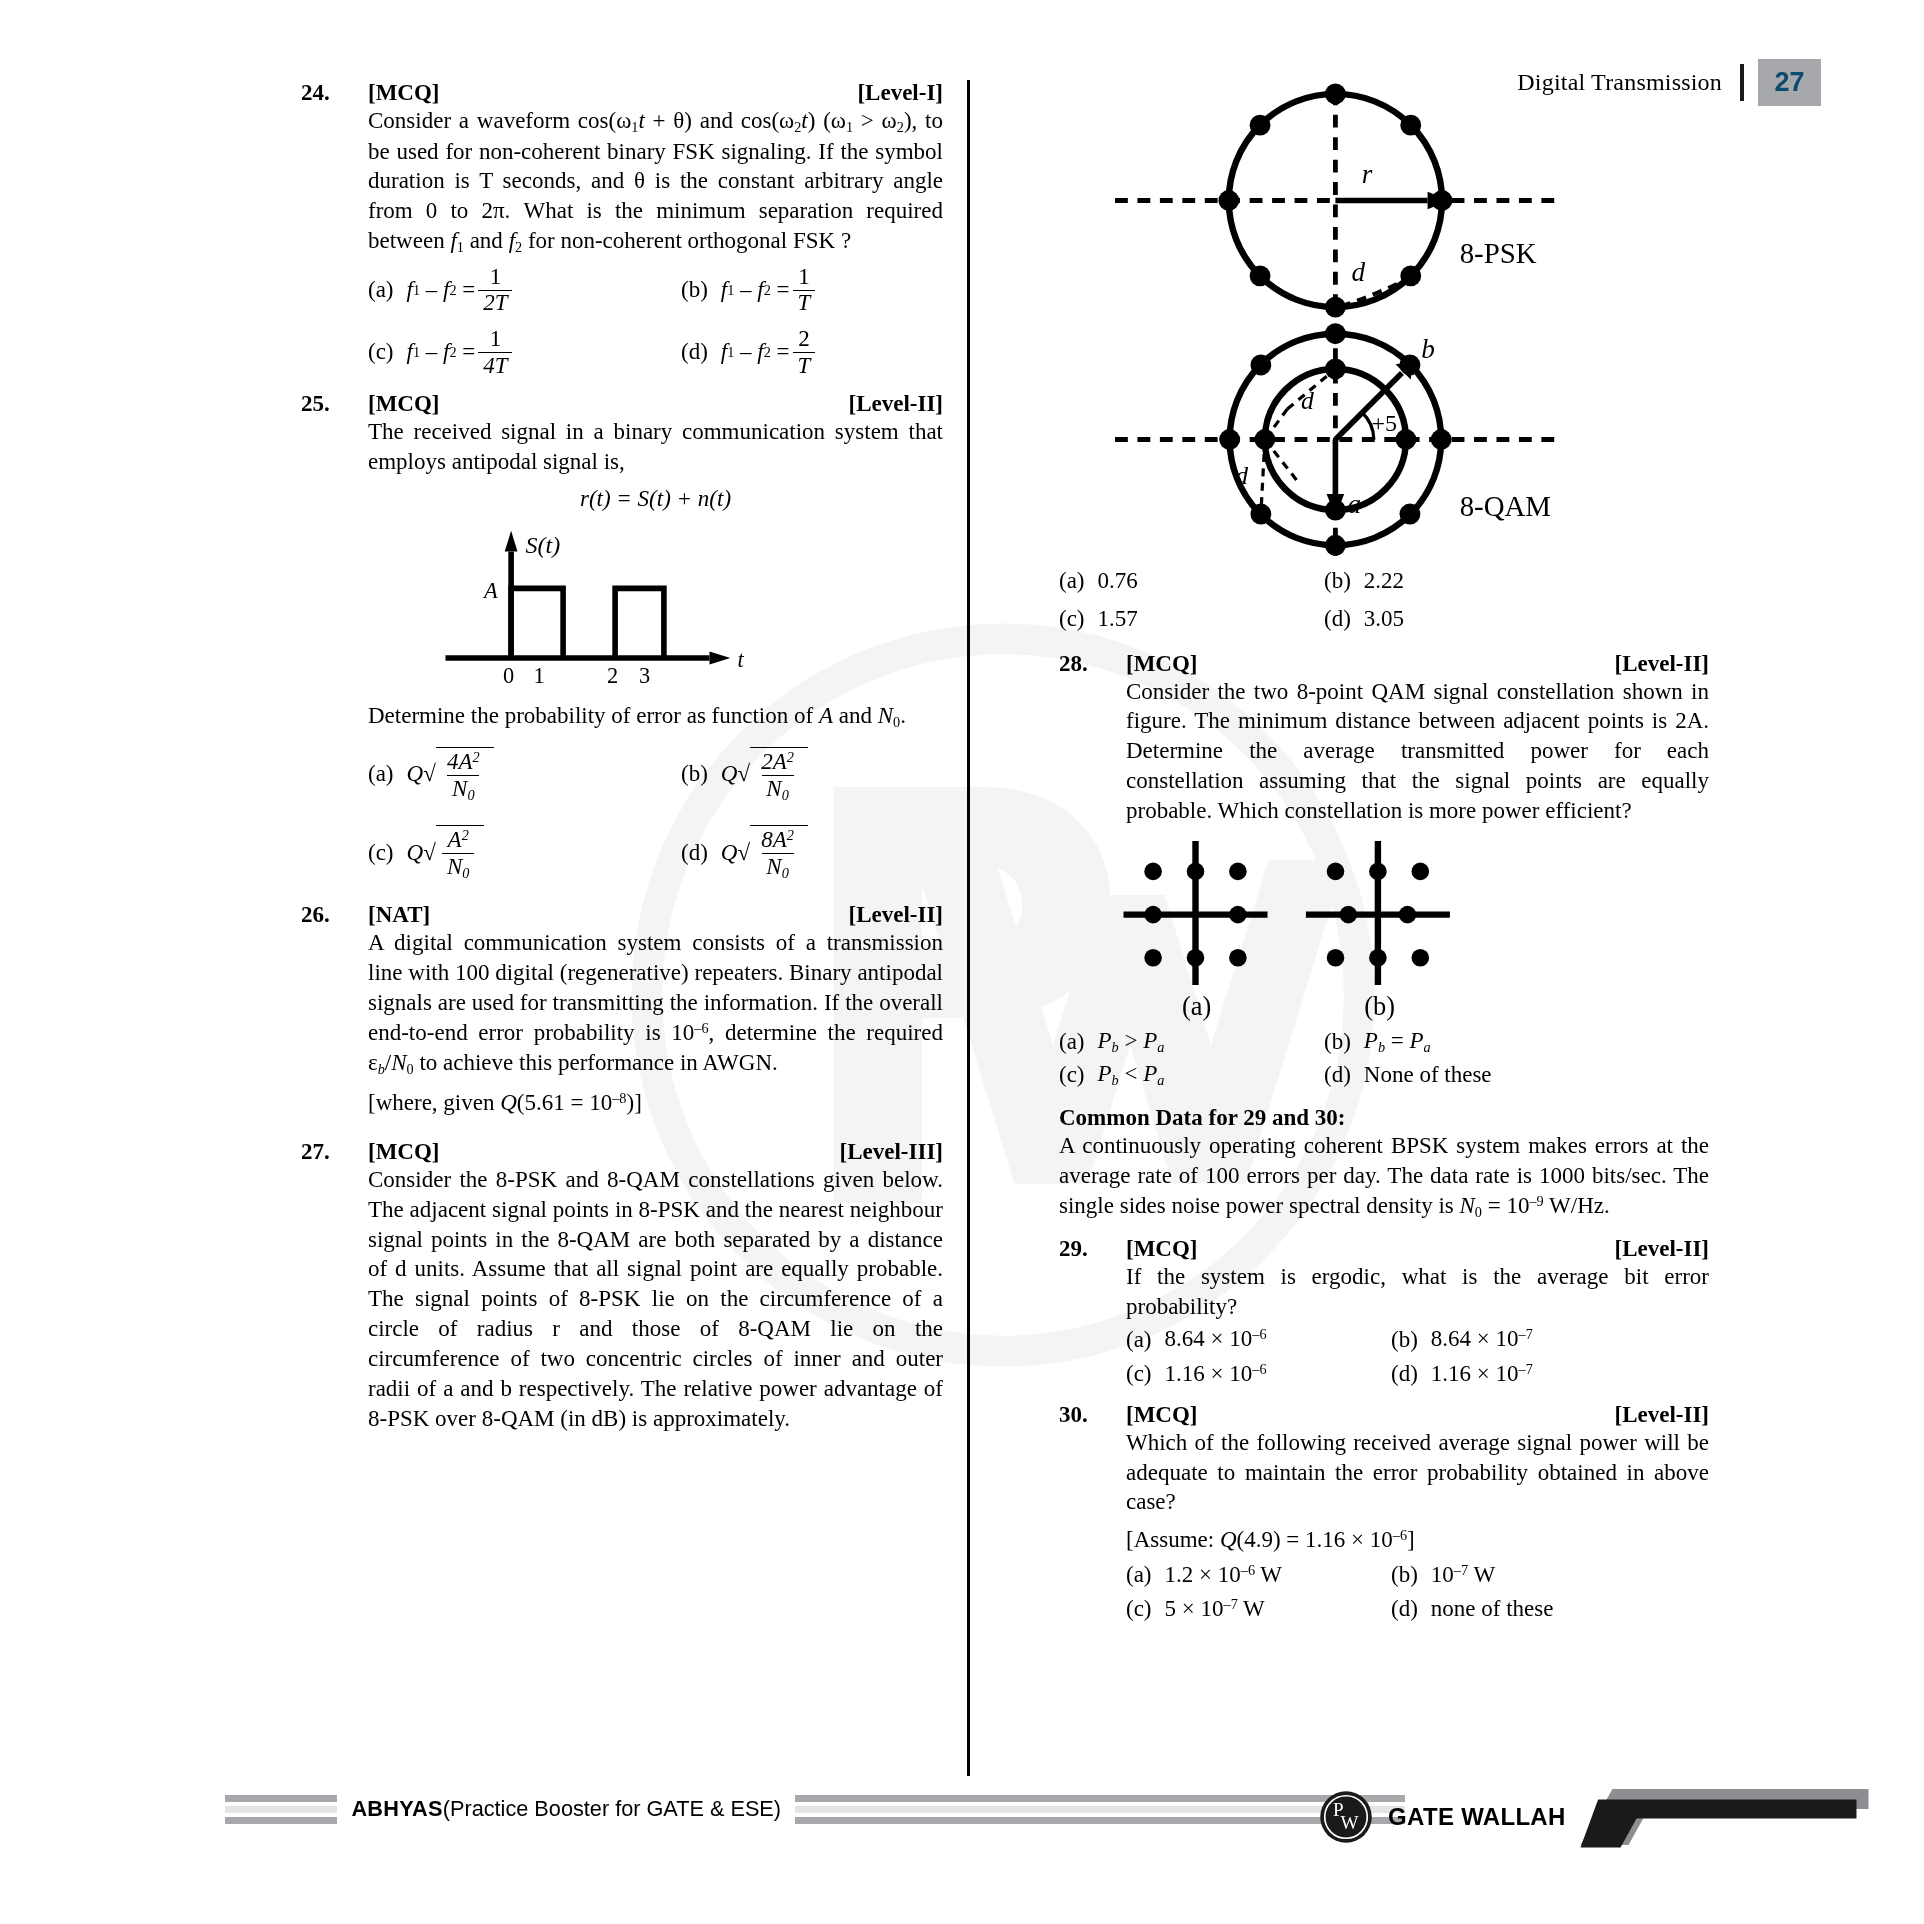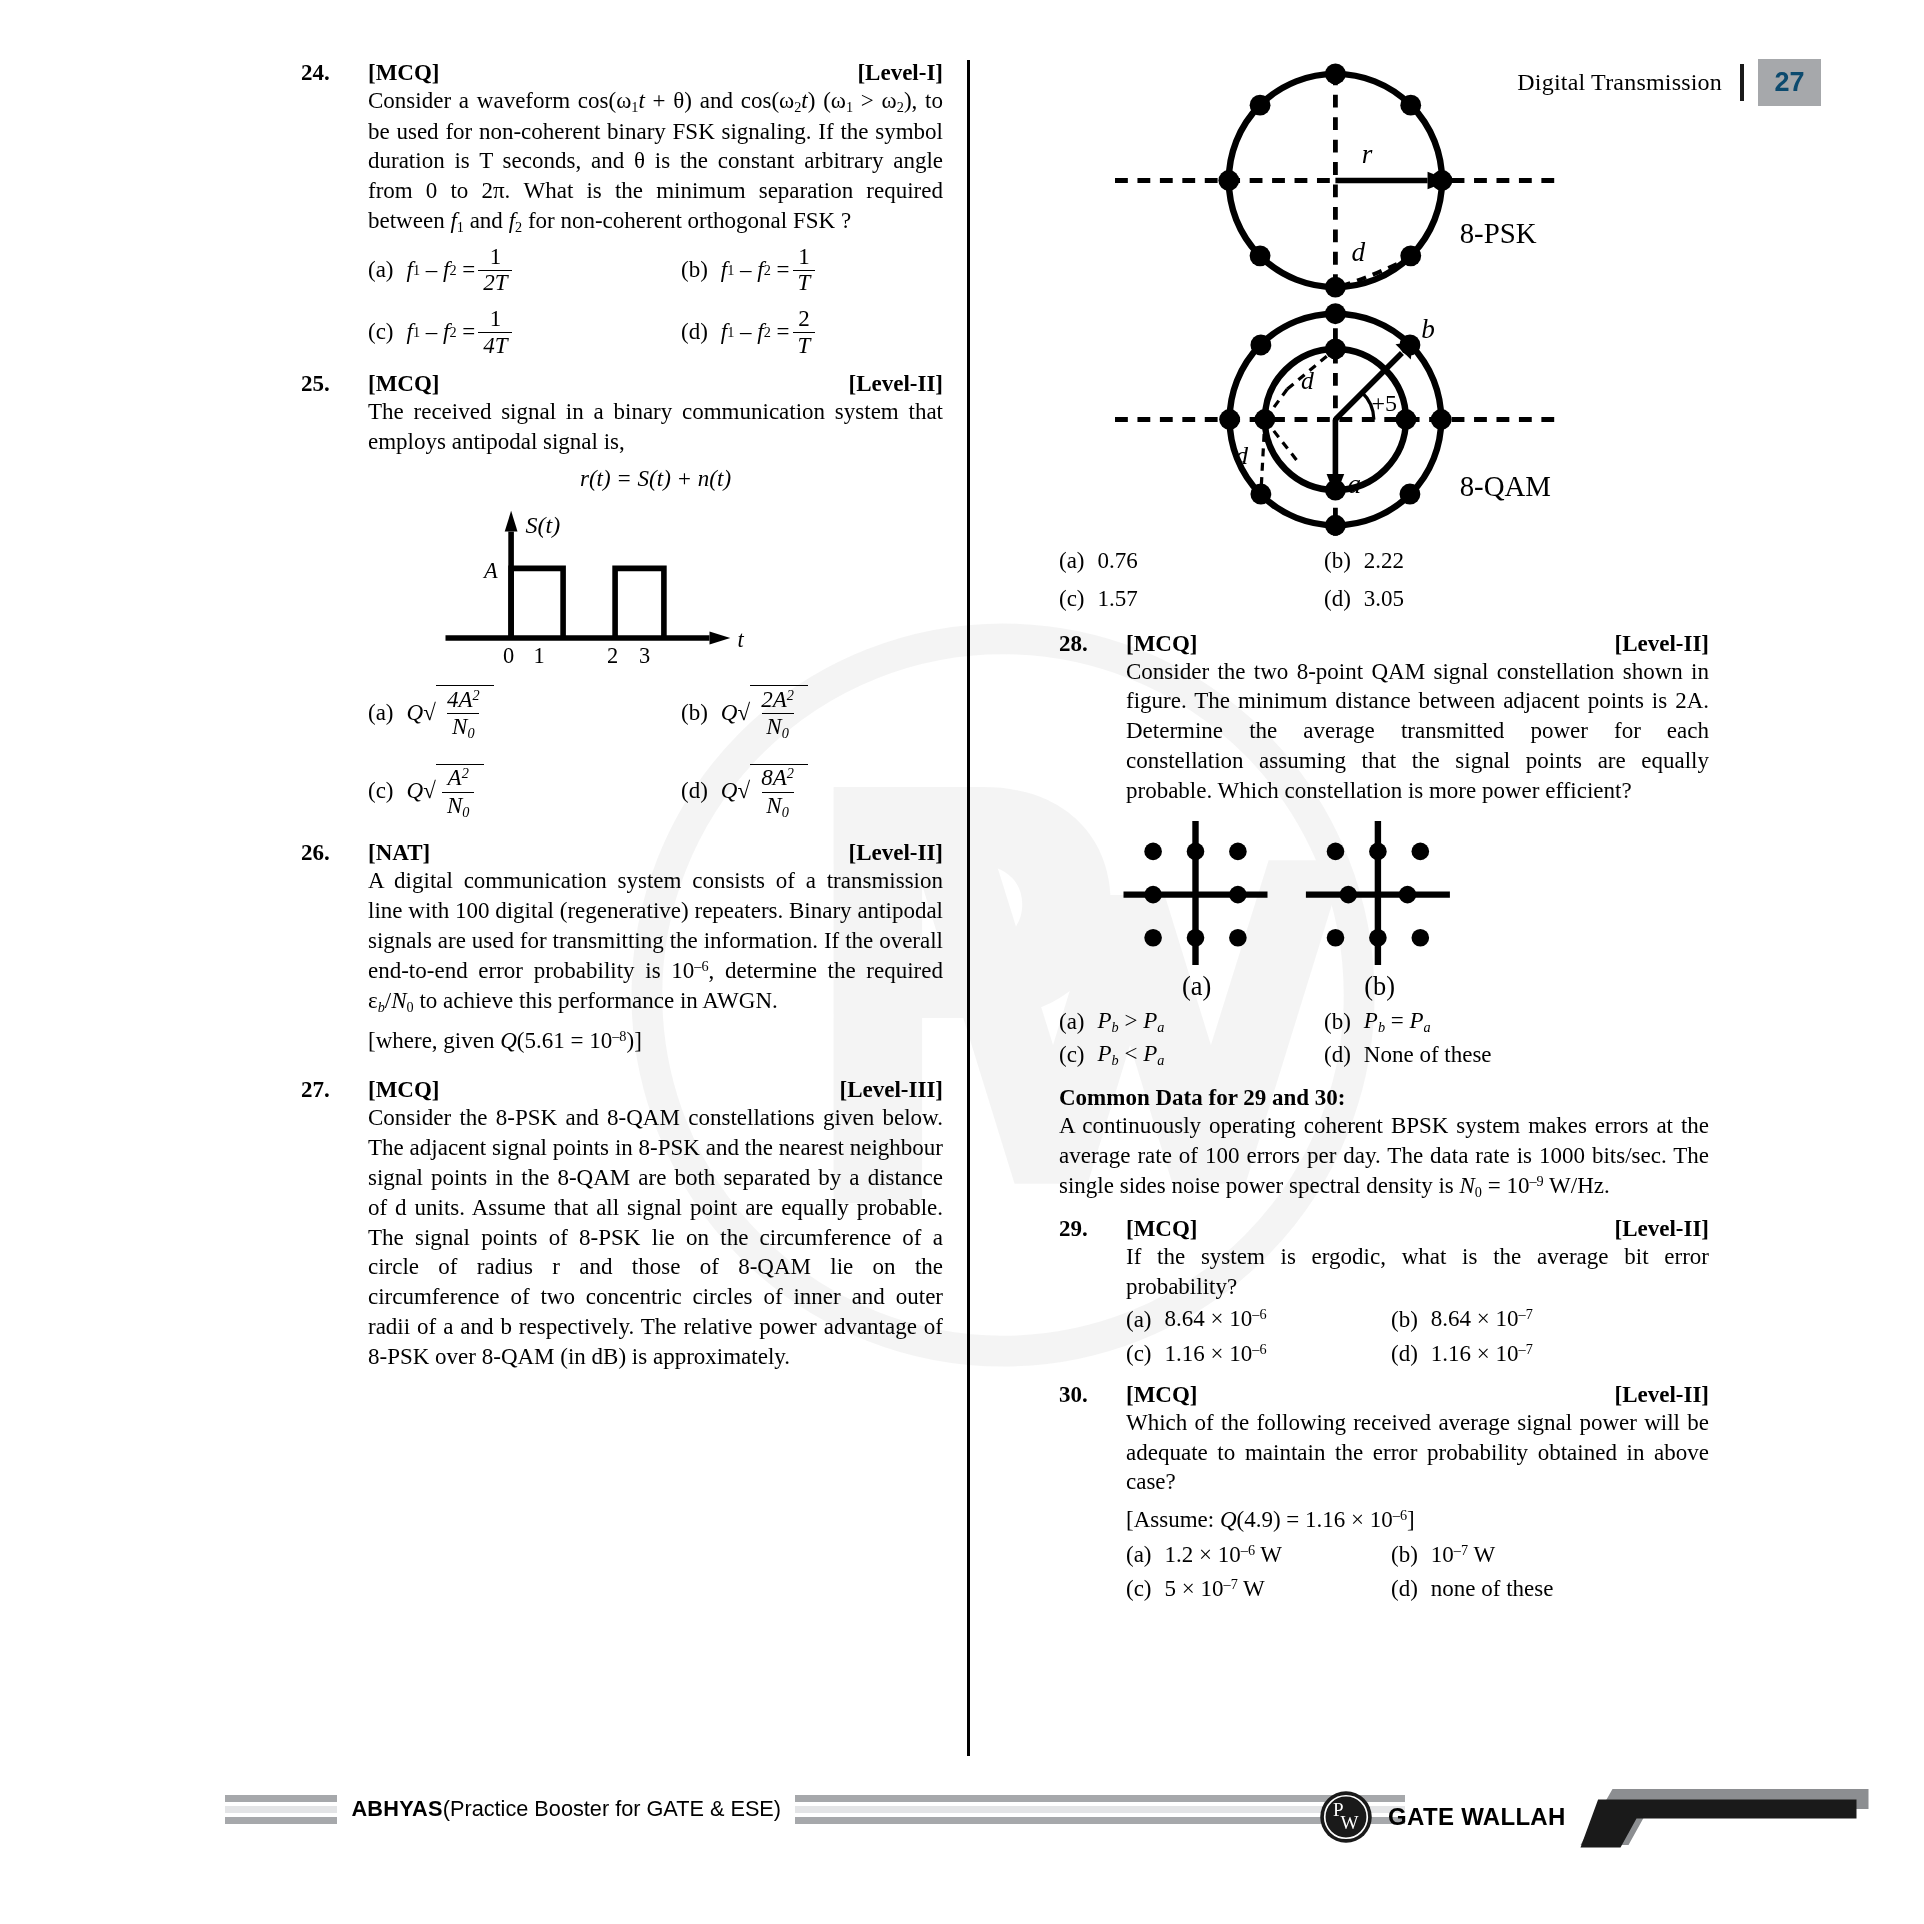--- a/index.html
+++ b/index.html
@@ -29,21 +29,21 @@
     font-size:24px; letter-spacing:0.2px; padding-right:17.6px;
   }
   .header-rule{ width:4px; height:37px; background:#1a1a1a; }
   .page-num-box{
     width:63px; height:47px; background:#a6a8ab;
     margin-left:14.4px; display:flex; align-items:center; justify-content:center;
     font-family:"Liberation Sans", sans-serif; font-weight:bold; font-size:27px; color:#0c4a6e;
   }
 
   
-  .content{ position:absolute; top:60px; left:0; width:1925px; height:1700px; z-index:2;}
+  .content{ position:absolute; top:80px; left:0; width:1925px; height:1700px; z-index:2;}
   .col{ position:absolute; top:0; }
   .col-left{ left:301px; width:642px; }
   .col-right{ left:1059px; width:650px; }
   .divider{
     position:absolute; left:967px; top:0px; width:3.2px; height:1696px;
     background:#000; z-index:2;
   }
 
   
   .q{ margin-bottom:3.2px; }
@@ -200,20 +200,23 @@
           <path d="M242 165 L242 78 L303 78 L303 165" fill="none" stroke="#000" stroke-width="7"></path>
           <text x="78" y="90" font-family="Liberation Serif, serif" font-size="28" font-style="italic">A</text>
 
           <text x="102" y="196" font-family="Liberation Serif, serif" font-size="28">0</text>
           <text x="140" y="196" font-family="Liberation Serif, serif" font-size="28">1</text>
           <text x="232" y="196" font-family="Liberation Serif, serif" font-size="28">2</text>
           <text x="272" y="196" font-family="Liberation Serif, serif" font-size="28">3</text>
         </svg>
       </div>
 
+      <div class="q-body">
+        <p>Determine the probability of error as function of <span class="it">A</span> and <span class="it">N</span><sub>0</sub>.</p>
+      </div>
 
       <div class="opts opts-mid" style="row-gap:21px; margin-top:14.4px;">
         <div class="opt">
           <span class="opt-lbl">(a)</span>
           <span class="opt-body">
             <span class="it">Q</span>
             <span class="sqrt">
                 <span class="radical">√</span>
                 <span class="radicand">
               <span class="frac">

